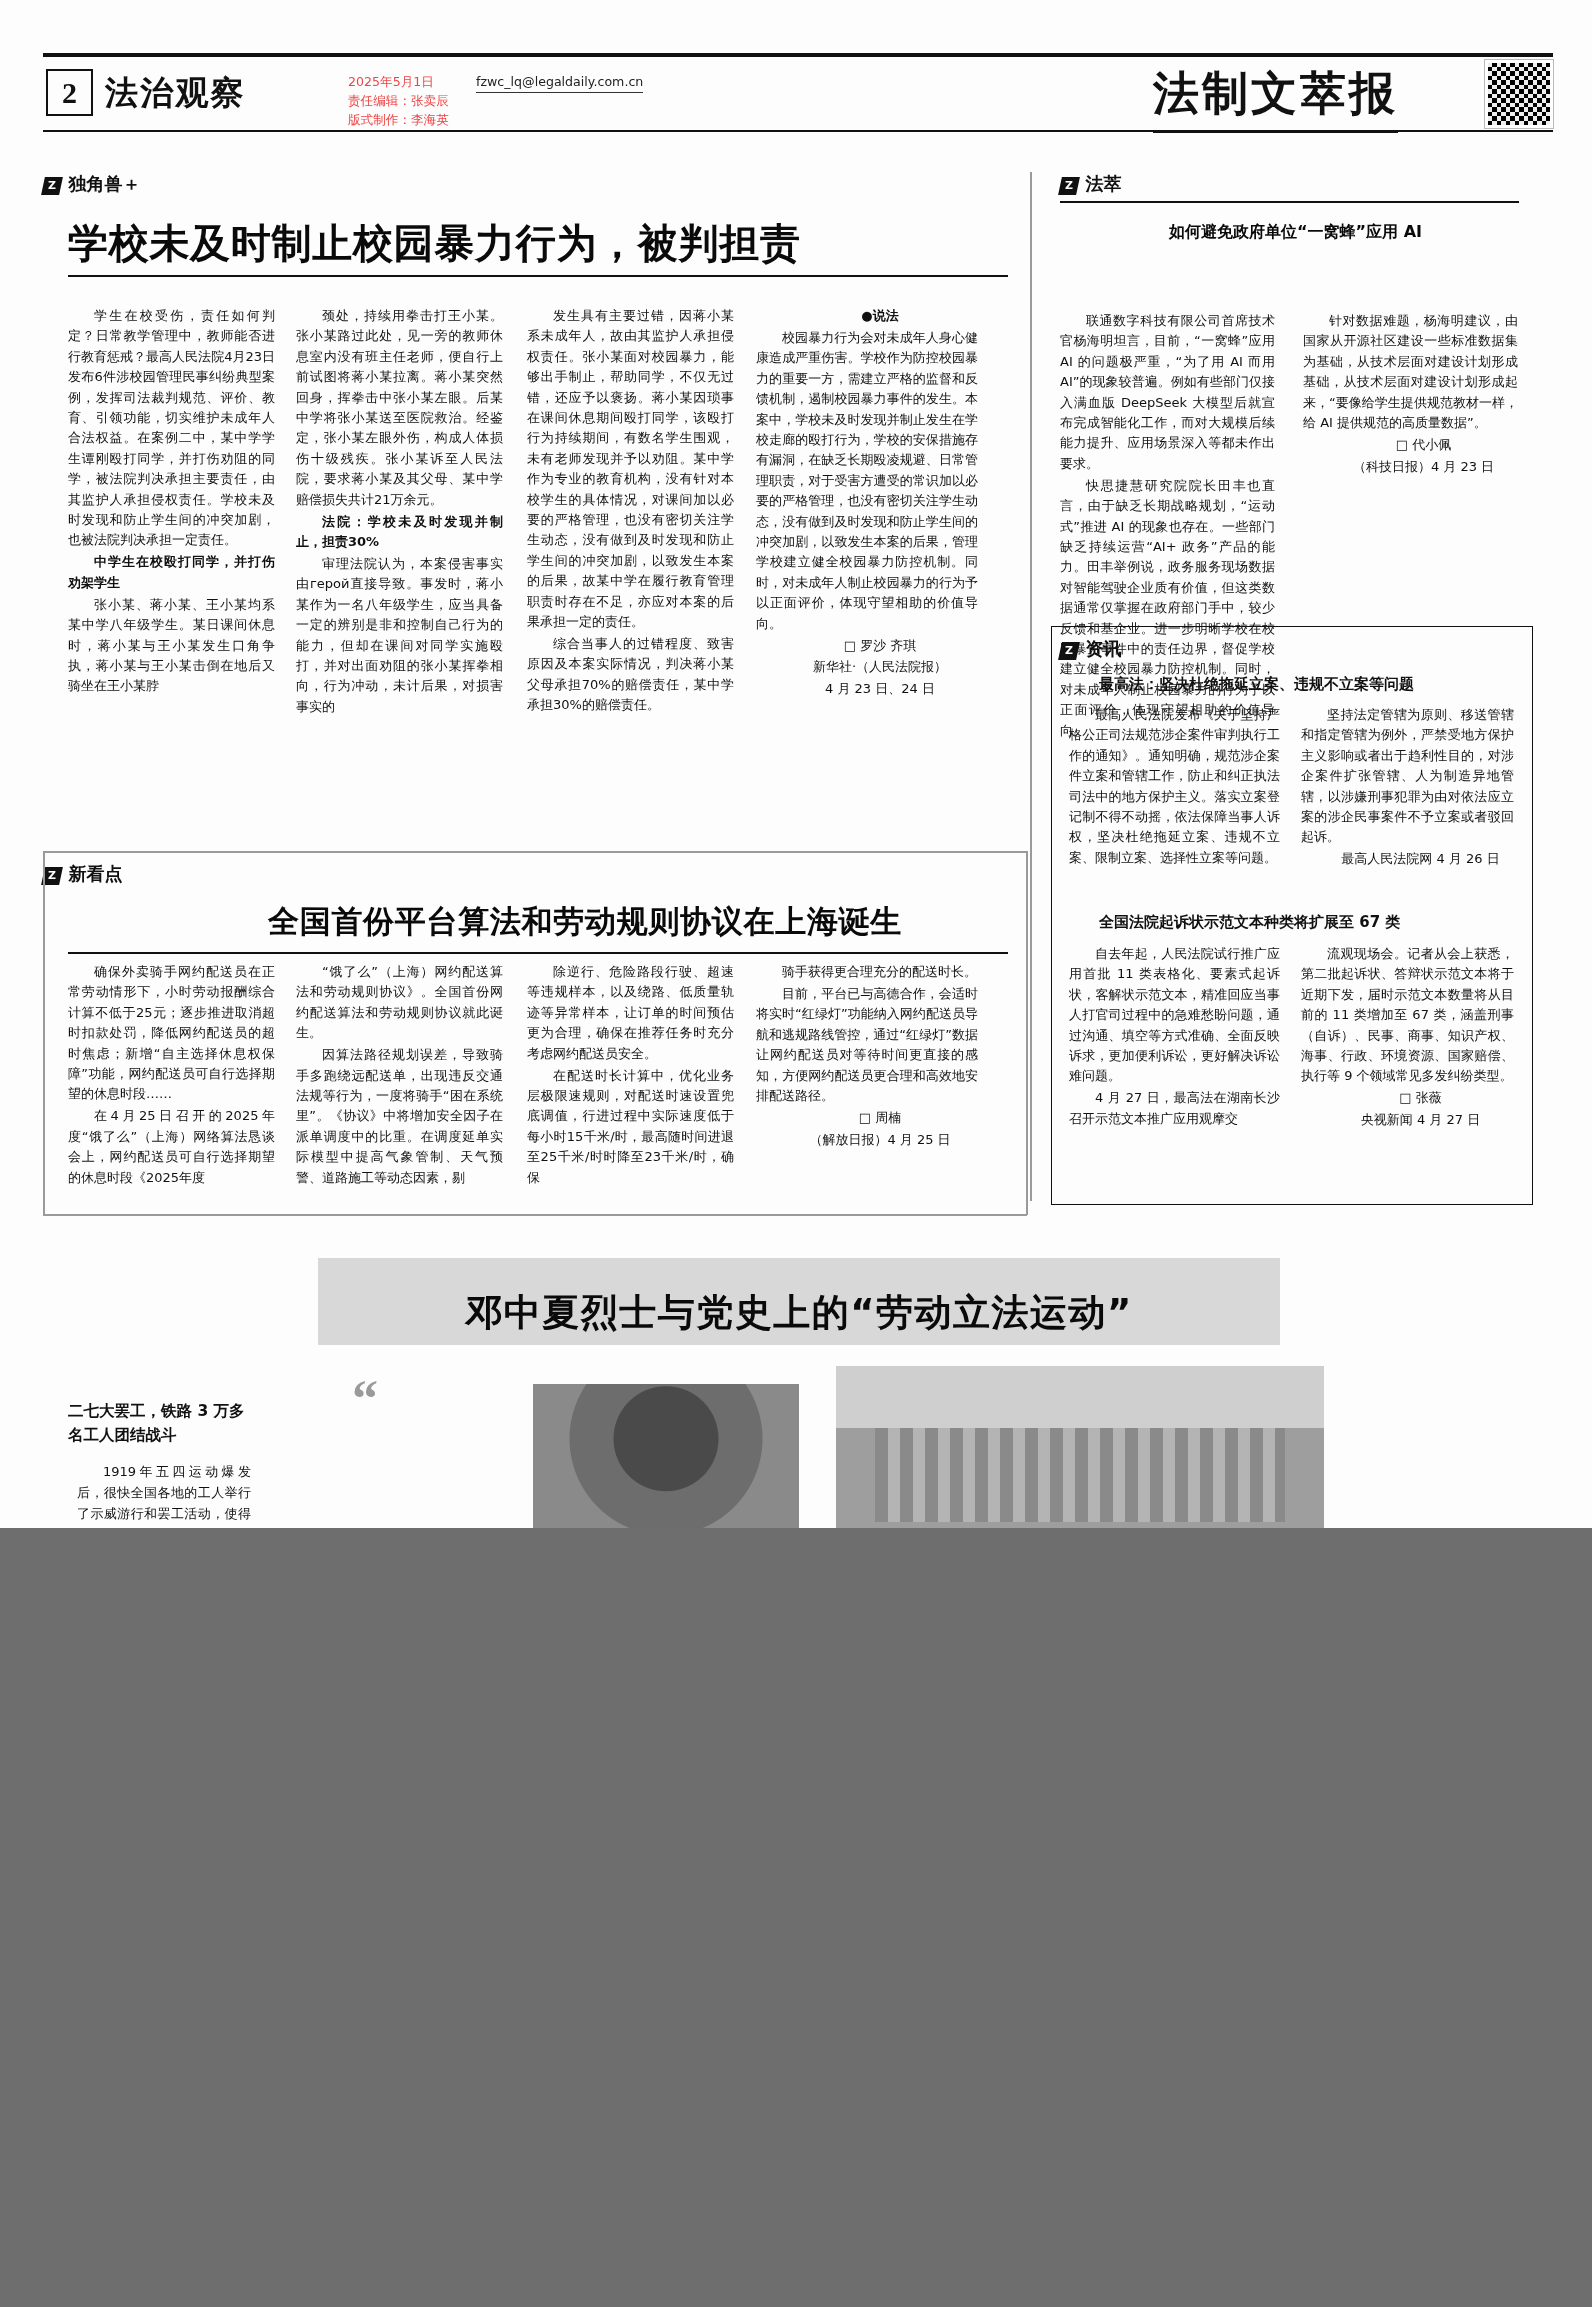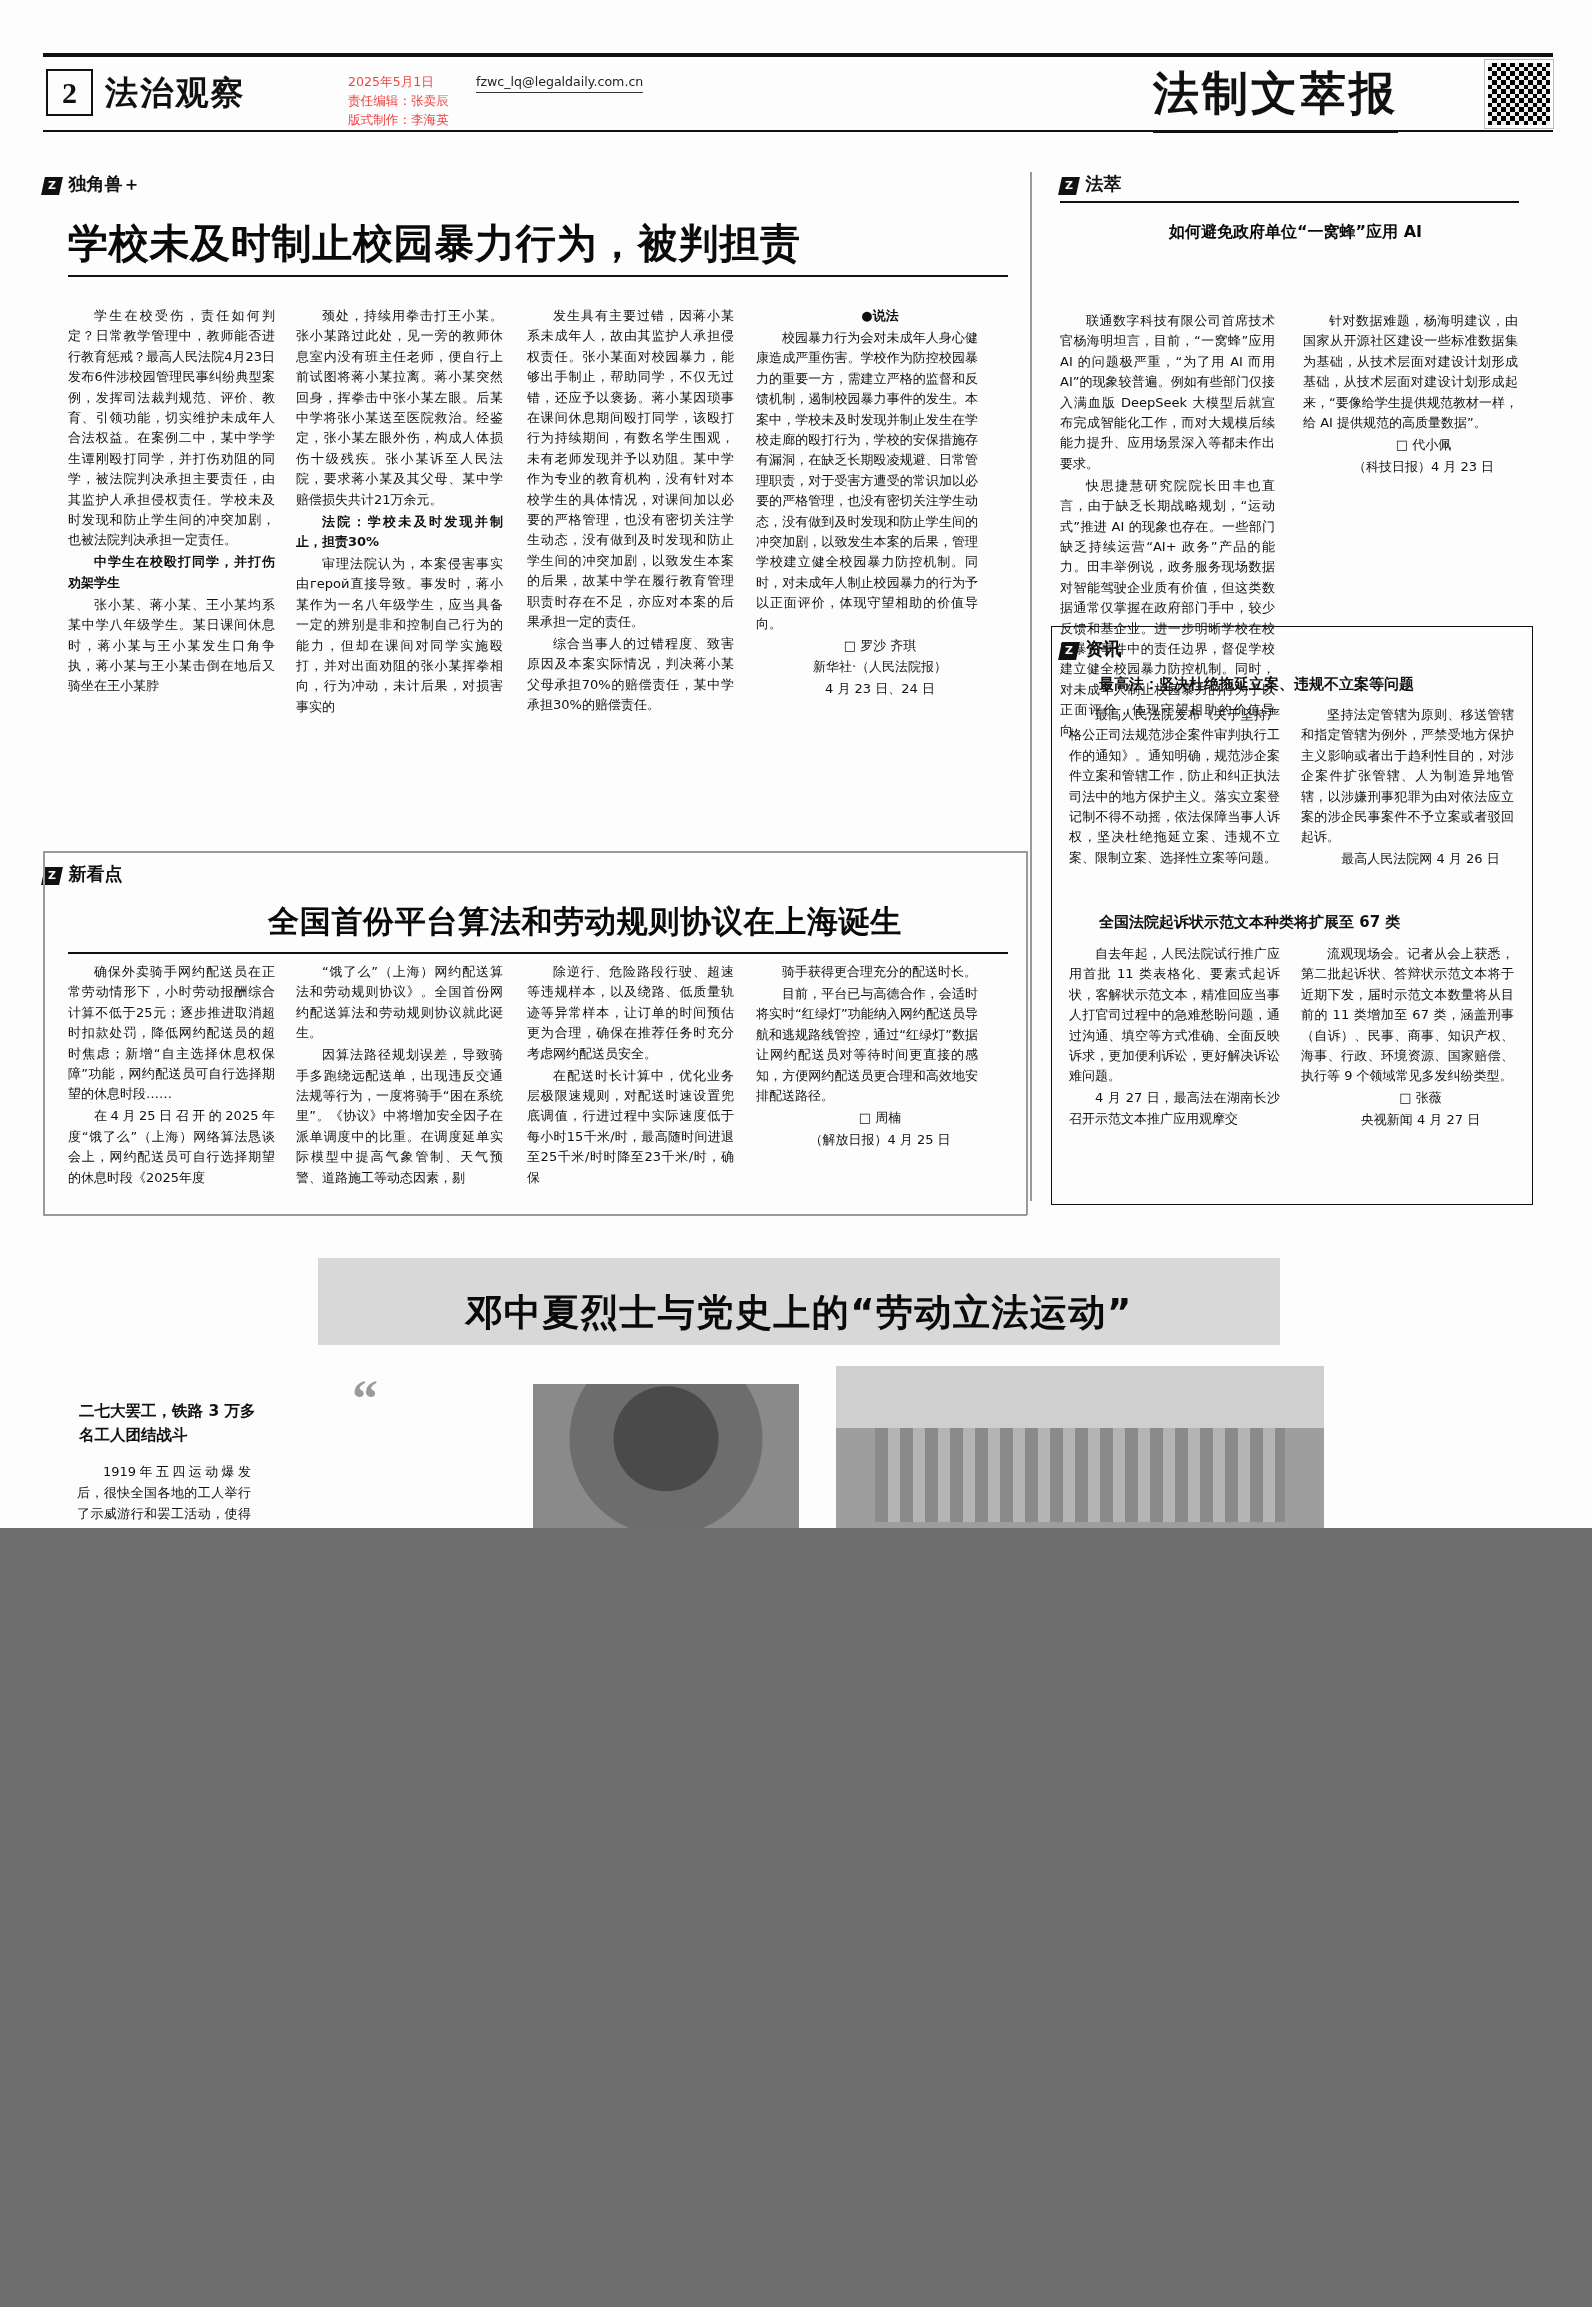--- a/index.html
+++ b/index.html
@@ -69,21 +69,21 @@
   .photo.portrait{background:
      radial-gradient(circle at 50% 38%, #4a4a4a 0 52px, #6d6d6d 53px 96px, #8a8a8a 97px 296px);}
   .photo.building{background:
      linear-gradient(180deg,#cfcfcf 0 38%,#9e9e9e 38% 100%);}
   .photo.building:after{
      content:"";position:absolute;left:8%;top:38%;width:84%;height:58%;
      background:repeating-linear-gradient(90deg,#8a8a8a 0 13.3px,#b4b4b4 13.3px 25px);}
   .feat-col{position:absolute;font-size:13px;line-height:21px;color:#111;text-align:justify;}
   .feat-col p{margin:9px;text-indent:2em;}
   .feat-lead{position:absolute;font-size:15.5px;line-height:25px;font-weight:700;color:#111;text-align:justify;}
-  .feat-sub{position:absolute;font-size:15.5px;font-weight:700;line-height:24px;color:#111;margin-left:11px;}
+  .feat-sub{position:absolute;font-size:15.5px;font-weight:700;line-height:24px;color:#111;}
   .bottom-shade{position:absolute;left:0;top:1528px;width:1593px;height:779px;background:#6e6e6e;}
 </style>
 </head>
 <body>
 
 <div id="page">
   <div id="paper">
 
     <div class="masthead">
       <div class="mh-rule-top"></div>

